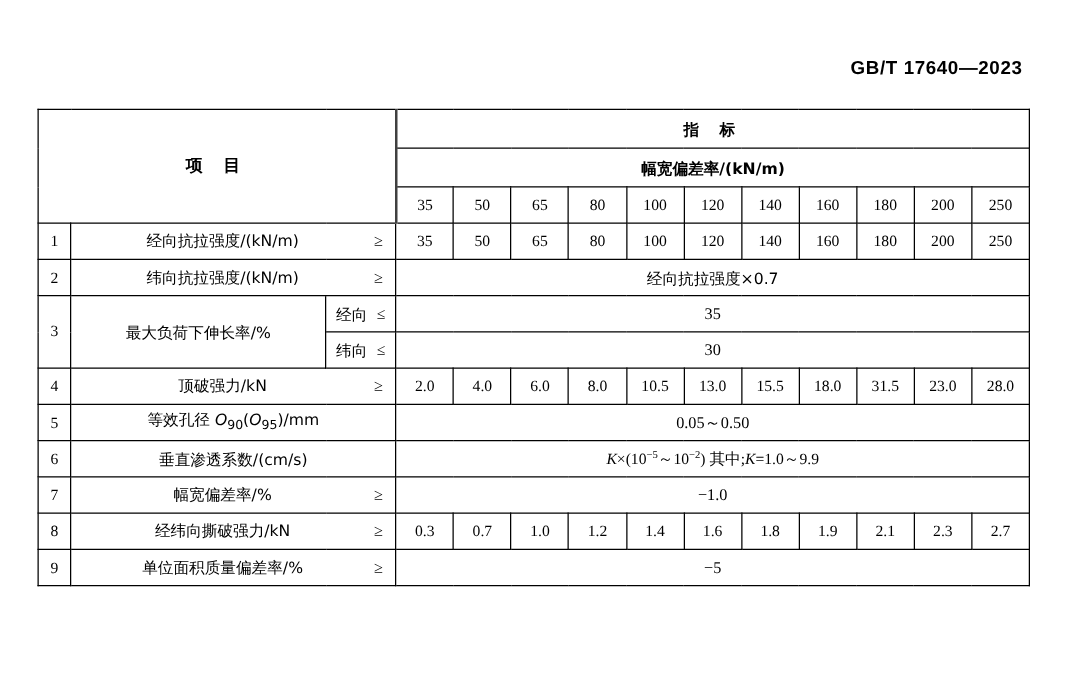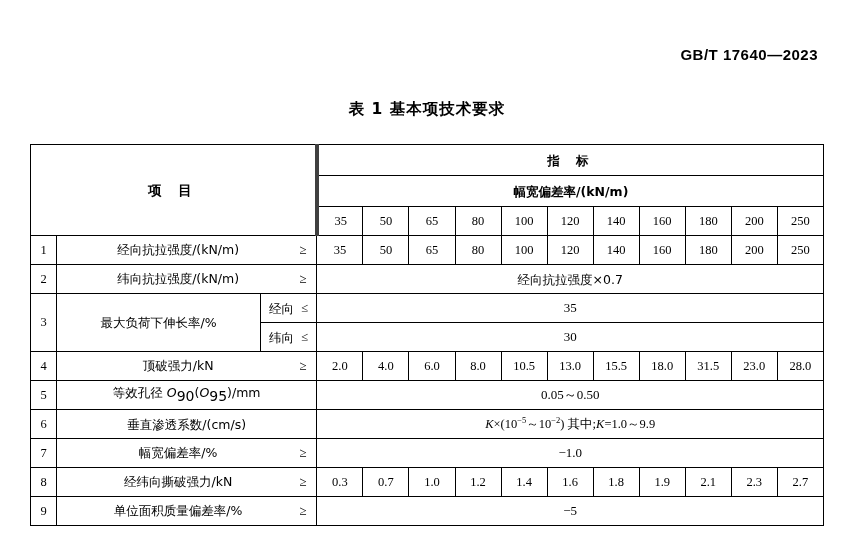--- a/index.html
+++ b/index.html
@@ -88,43 +88,42 @@
     font-family: "Liberation Serif", serif;
   }
   .num { font-family: "Liberation Serif", serif; font-size: 12.5px; }
   .hdr-index { font-family: "DejaVu Sans", "Liberation Sans", sans-serif; letter-spacing: 6px; font-size: 13px;}
   .hdr-strength { font-family: "DejaVu Sans", "Liberation Sans", sans-serif; font-size: 12.5px; }
   .item-head { font-family: "DejaVu Sans", "Liberation Sans", sans-serif; letter-spacing: 6px; font-size: 13.5px; }
   .merged { font-family: "DejaVu Sans", "Liberation Sans", sans-serif; font-size: 12.5px; }
   .merged.numeric { font-family: "Liberation Serif", serif; font-size: 13px; }
   .formula { font-family: "Liberation Serif", serif; font-size: 13px; }
   .formula i { font-family: "Liberation Serif", serif; font-style: italic; }
-  sub { font-size: 14px; }
+  sub { font-size: 10px; }
   sup { font-size: 8.5px; }
   .italic { font-style: italic; }
 </style>
 </head>
 <body>
 
 <div class="page">
 
   <div class="header-std">GB/T 17640—2023</div>
 
-  <div class="table-title">表 1   基本项技术要求</div>
 
   <table class="spec">
     <colgroup>
       <col style="width:26px">
       <col style="width:204px">
       <col style="width:56px">
       <col span="11" style="width:46px">
     </colgroup>
     <tbody>
       <tr class="outer-top tall">
-        <td rowspan="3" colspan="3" style="border-right:4px solid #404040;border-radius:26px;">
+        <td rowspan="3" colspan="3" style="border-right:2px solid #404040;border-radius:26px;">
           <span class="item-head">项  目</span>
         </td>
         <td colspan="11" class="hdr-index">指   标</td>
       </tr>
       <tr class="tall">
         <td colspan="11" class="hdr-strength">幅宽偏差率/(kN/m)</td>
       </tr>
       <tr>
         <td class="num">35</td>
         <td class="num">50</td>

